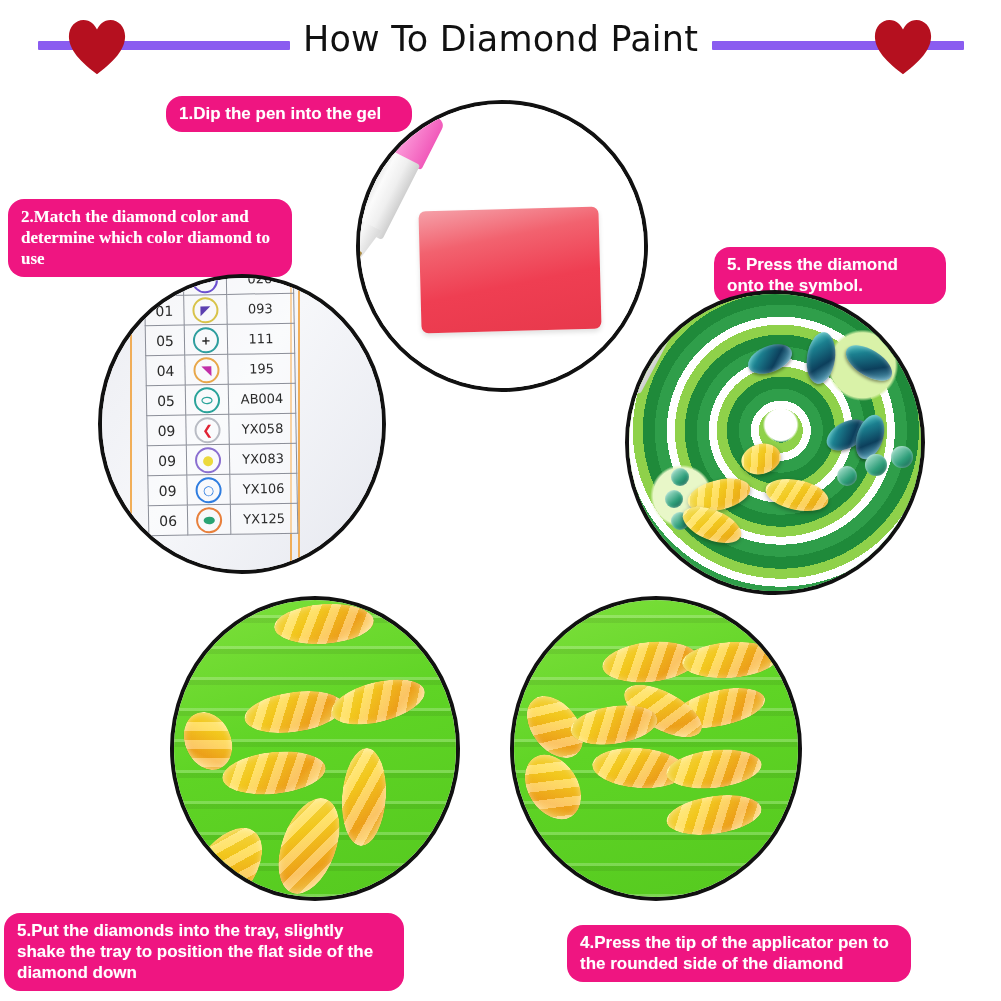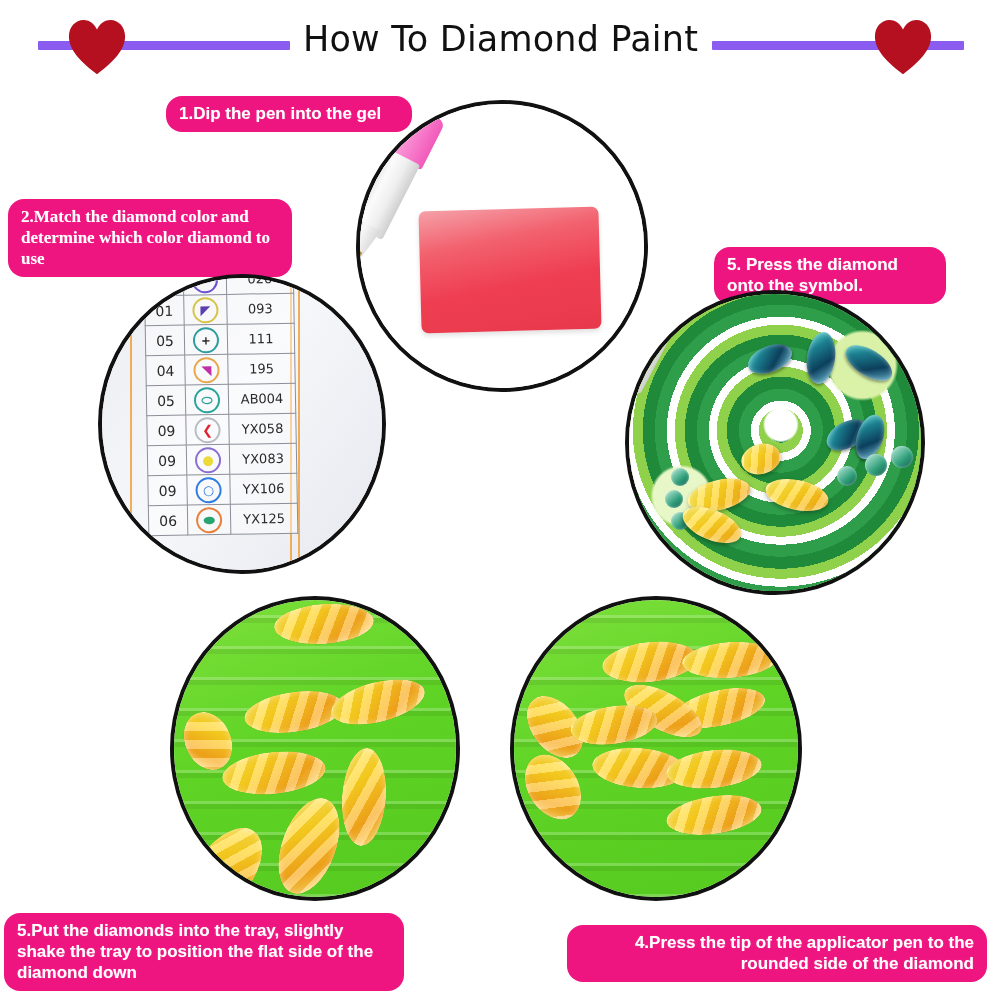--- a/index.html
+++ b/index.html
@@ -63,21 +63,21 @@
     font-size: 17px;
     line-height: 21px;
     padding: 7px 13px 8px 13px;
     box-sizing: border-box;
     text-shadow: 0 0 1px rgba(255,255,255,.35);
   }
   #label-1 { left: 166px; top: 96px;  width: 246px; }
   #label-2 { left: 8px;   top: 199px; width: 284px; font-family: Liberation Serif, serif; }
   #label-5 { left: 714px; top: 212px; width: 232px; margin-top: 35px; }
   #label-3 { left: 4px;   top: 913px; width: 400px; }
-  #label-4 { left: 567px; top: 925px; width: 420px; text-align: right; }
+  #label-4 { left: 567px; top: 925px; width: 344px; }
 
   
   .photo-circle {
     position: absolute;
     border: 4px solid #111111;
     border-radius: 50%;
     overflow: hidden;
     box-sizing: border-box;
     background: #ffffff;
   }

